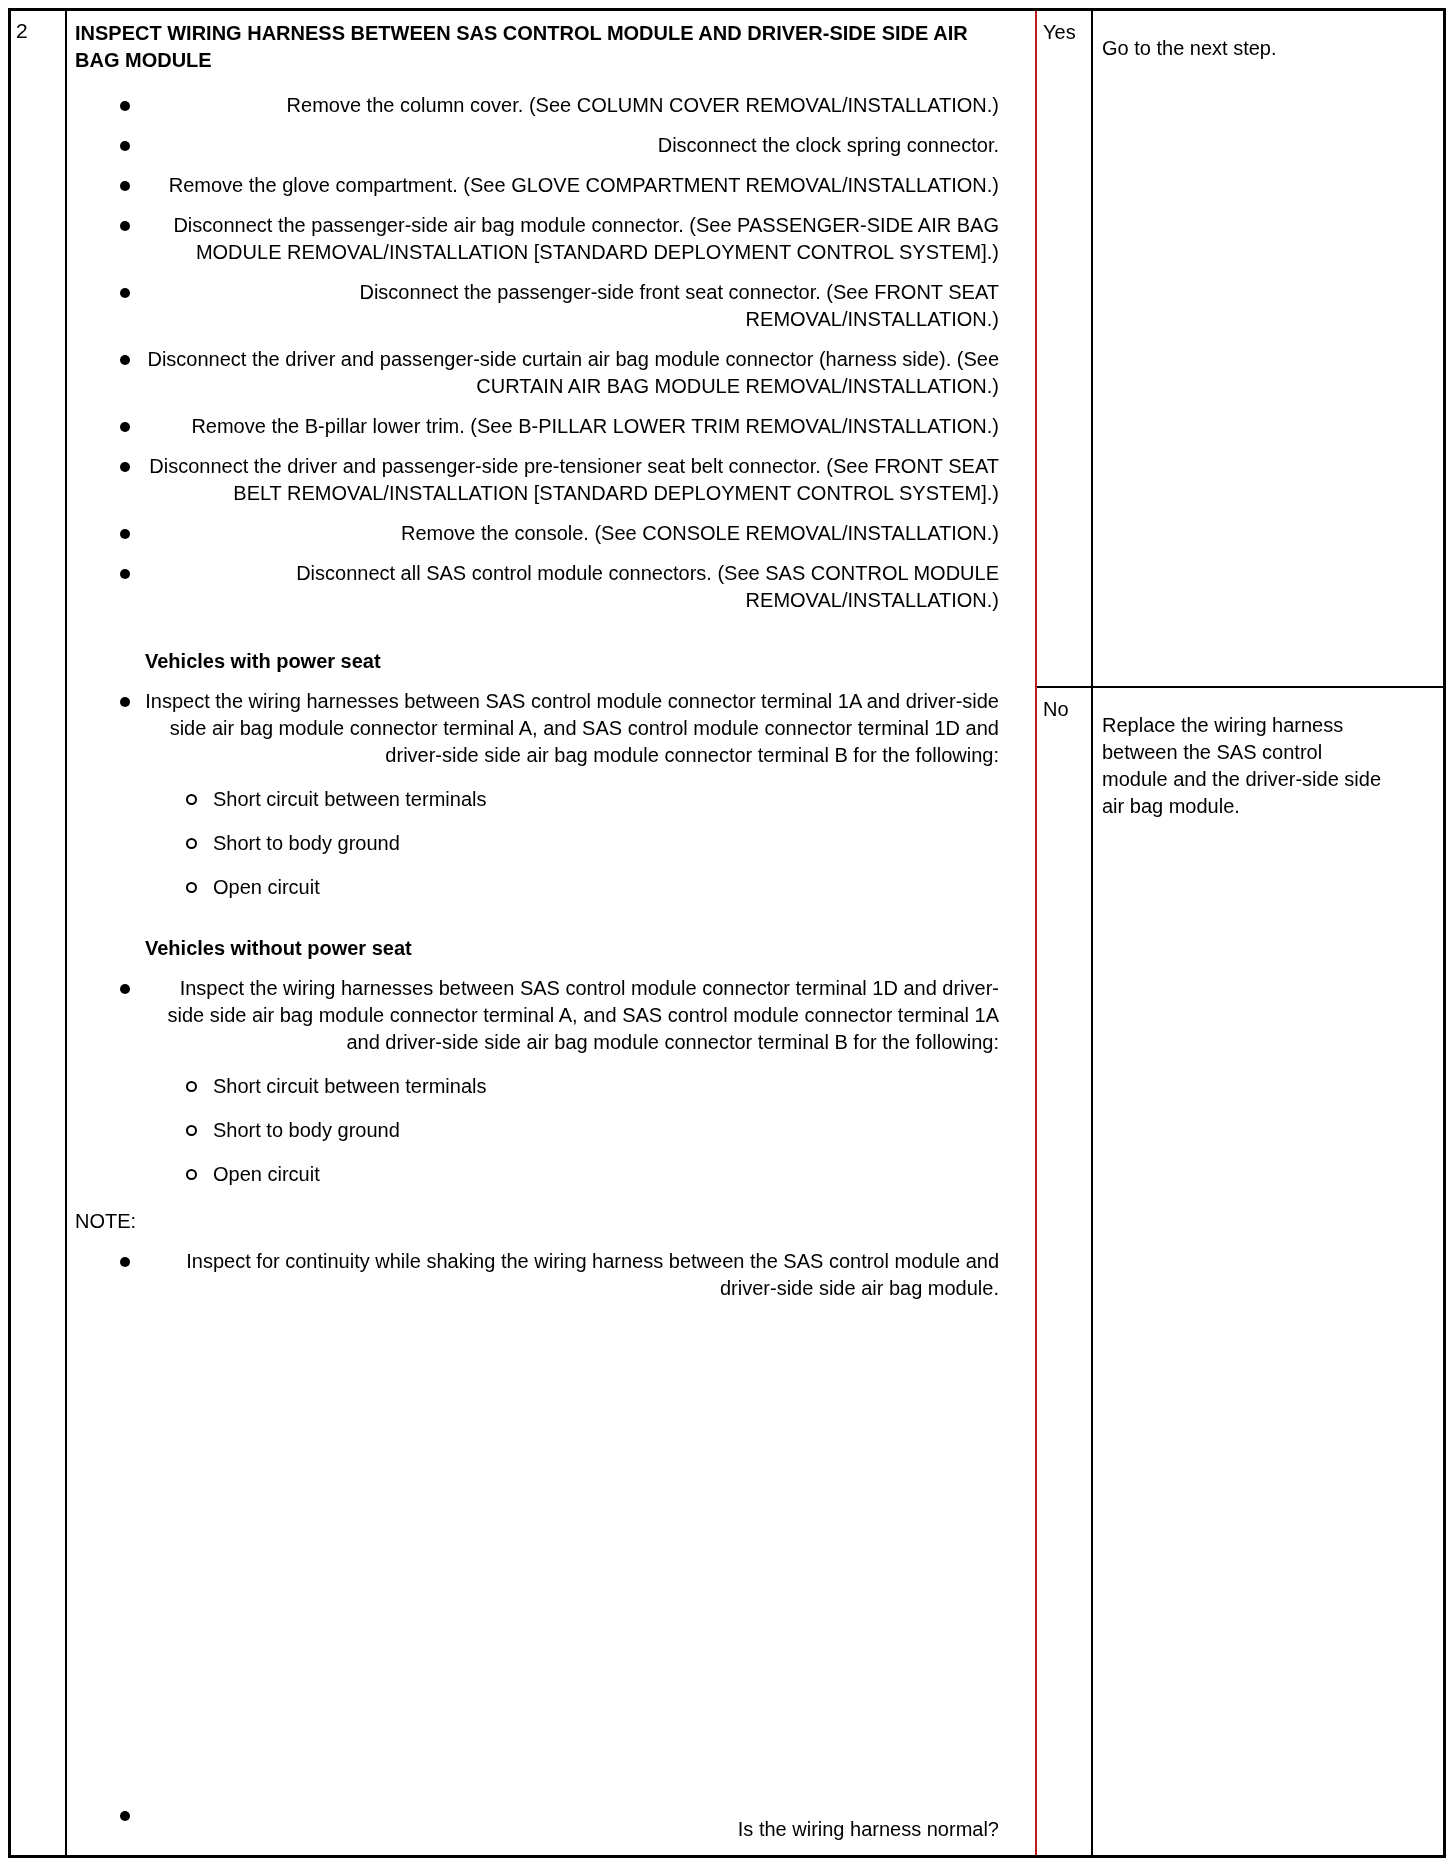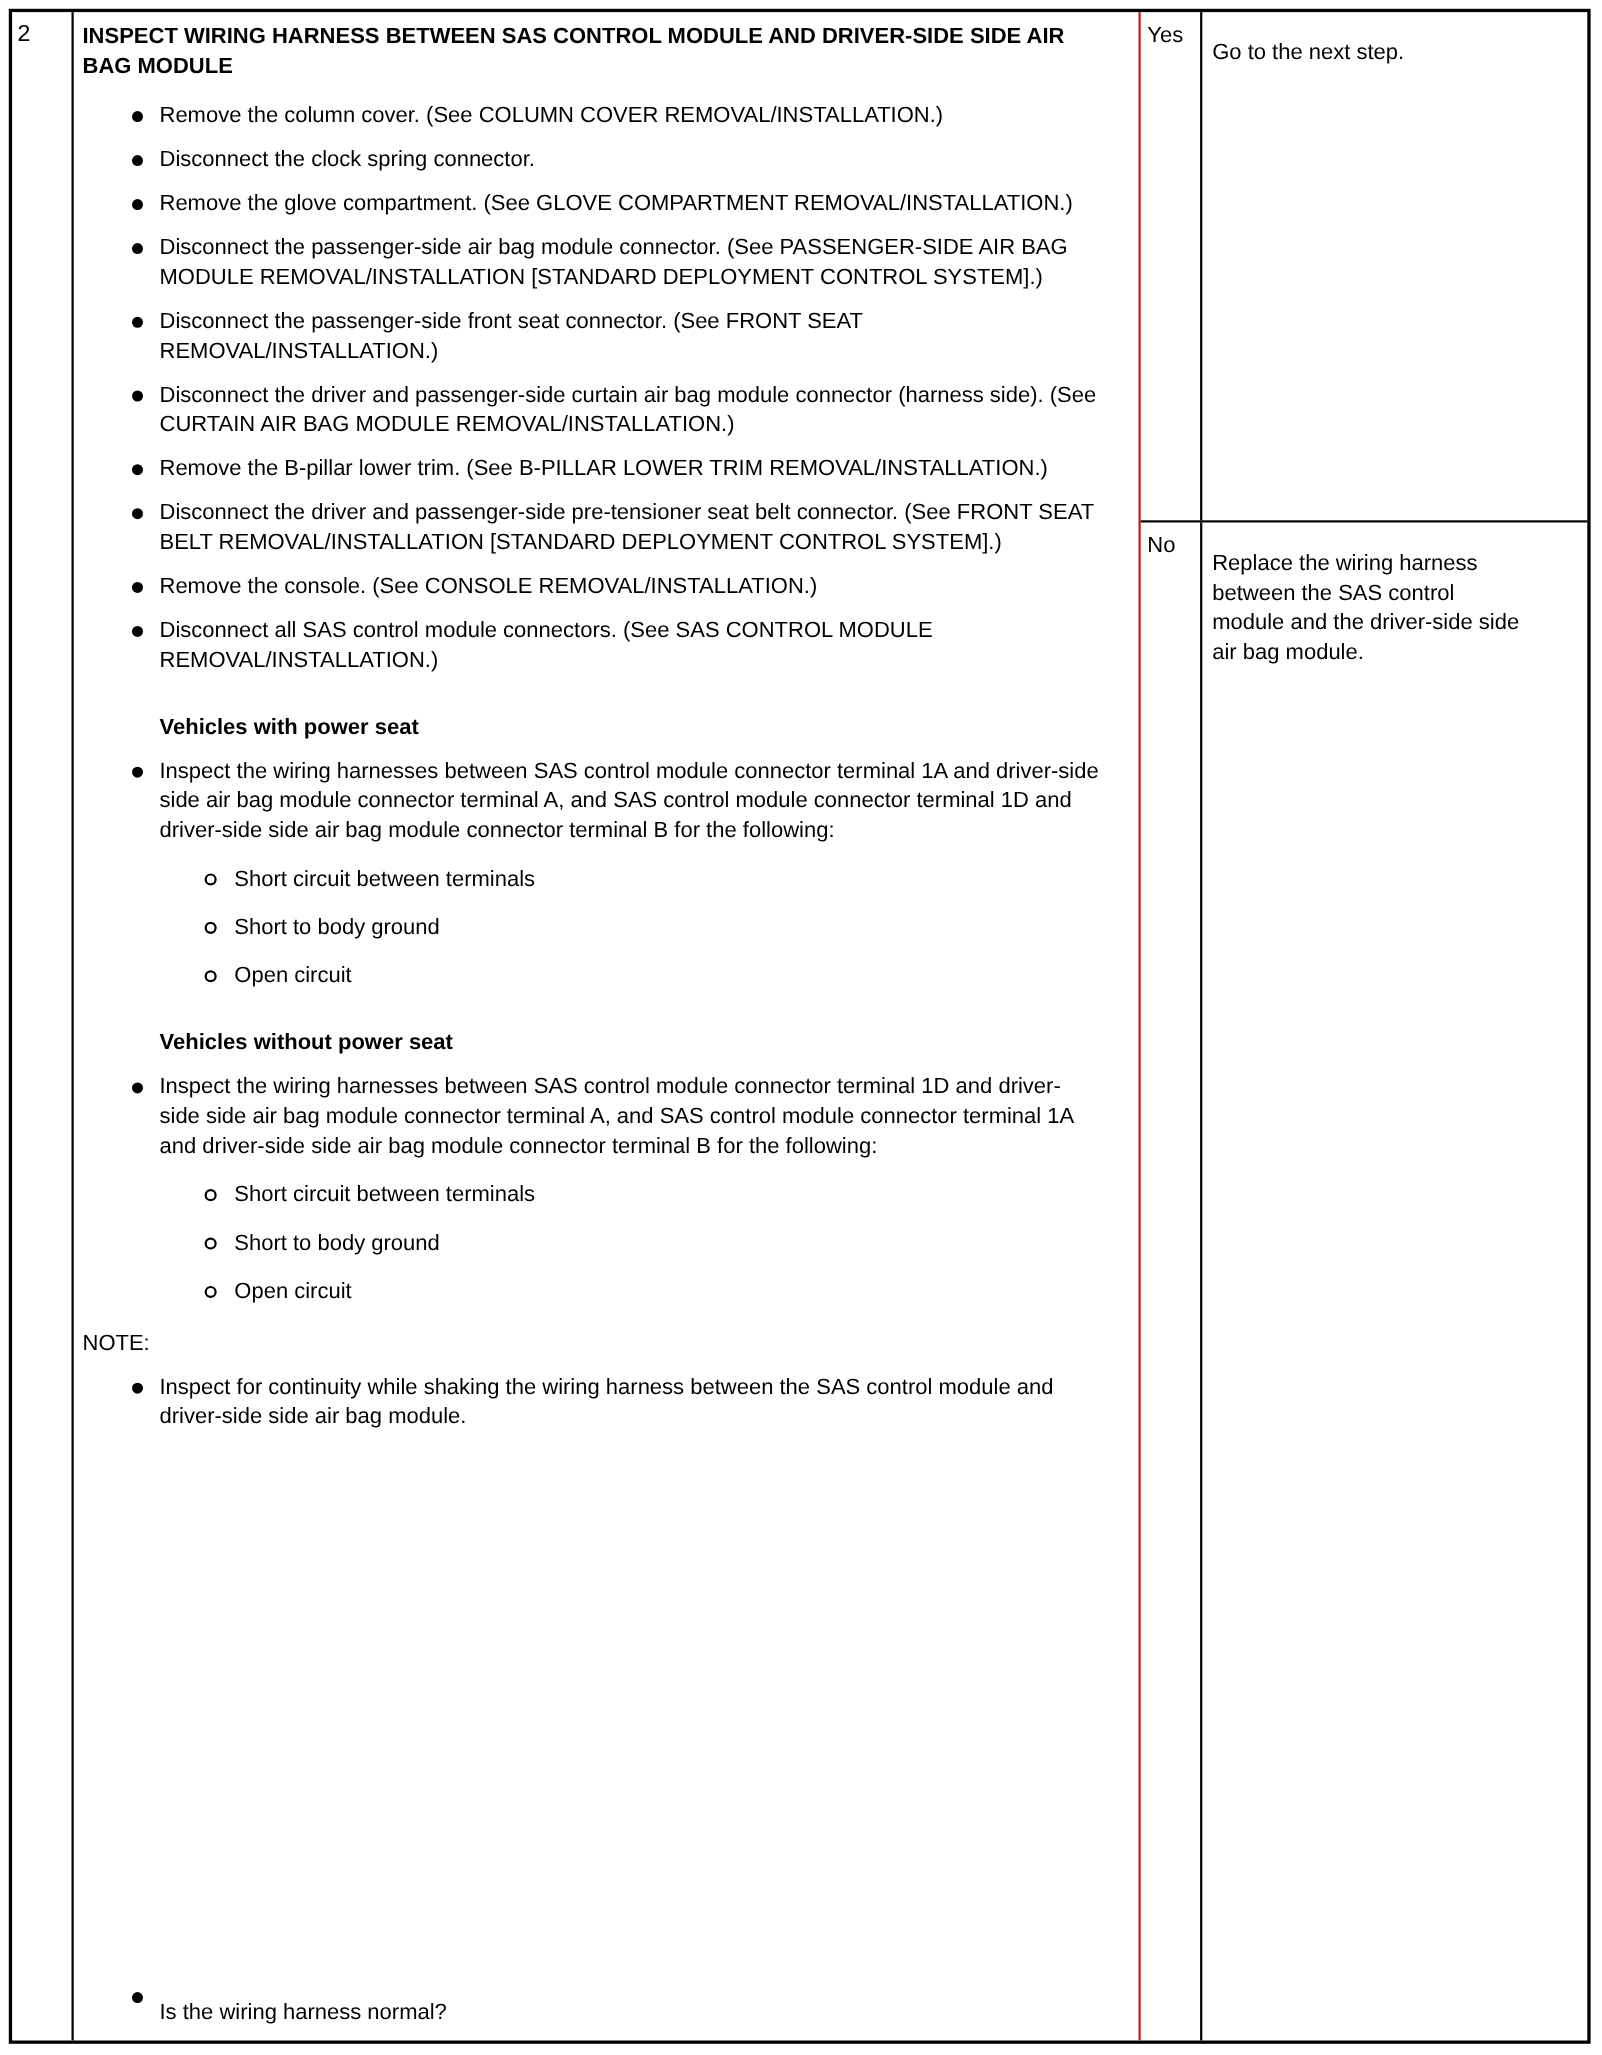--- a/index.html
+++ b/index.html
@@ -36,42 +36,42 @@
     display: flex;
     flex-direction: column;
     overflow: hidden;
   }
   .action-title {
     font-weight: bold;
     margin-bottom: 5px;
   }
   .item { position: relative; margin-top: 13px; }
   .item .text { display: block; }
-  .item.bullet { padding-left: 70px; }
+  .item.bullet { padding-left: 70px; text-align: right; }
   .item.bullet > .marker {
     position: absolute; left: 45px; top: 9px;
     width: 10px; height: 10px; background: #000; border-radius: 50%;
   }
   .item.subbullet { padding-left: 138px; margin-top: 17px; }
   .item.subbullet > .marker {
     position: absolute; left: 111px; top: 8px;
     width: 11px; height: 11px; background: #fff;
     border: 2.5px solid #000; border-radius: 50%;
   }
   .item.subheading { padding-left: 70px; font-weight: bold; margin-top: 34px; }
   .item.note { padding-left: 0; font-weight: normal; margin-top: 20px; }
   .item.bottom-anchored { margin-top: auto; padding-top: 14px; }
   
   .col-results {
     flex: 1;
     display: flex;
     flex-direction: column;
   }
   .result-row { display: flex; align-items: stretch; }
-  .result-row.row-yes { height: 464px; border-bottom: 2px solid #000; }
+  .result-row.row-yes { height: 677px; border-bottom: 2px solid #000; }
   .result-row.row-no { flex: 1; }
   .result-label {
     width: 56px;
     border-right: 2px solid #000;
     padding: 8px 2px 4px 6px;
     font-size: 20px;
     line-height: 27px;
   }
   .result-text {
     flex: 1;

